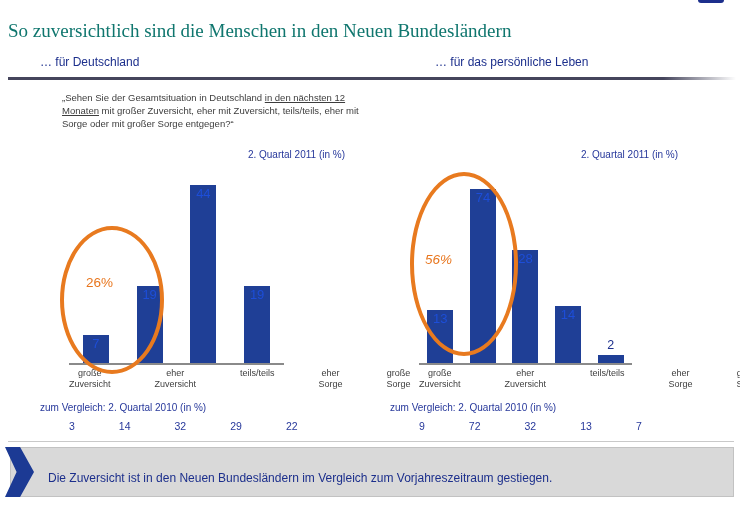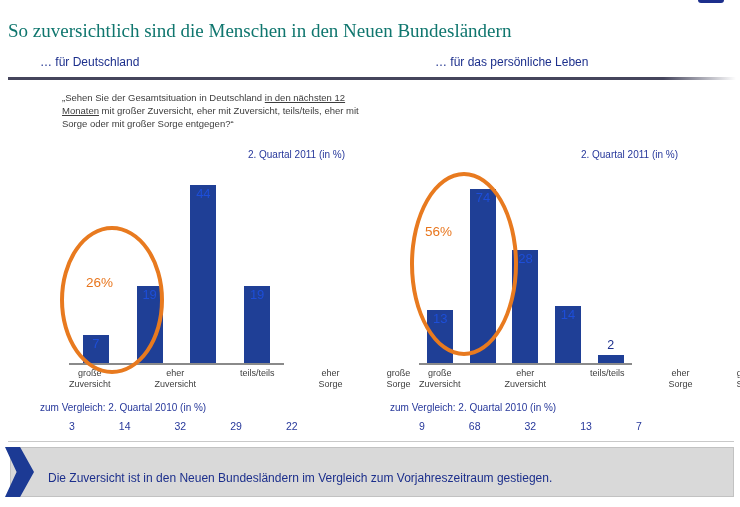--- a/index.html
+++ b/index.html
@@ -139,35 +139,35 @@
       <div class="cat-label">
         <div class="">große</div>
         <div class="">Sorge</div>
       </div>
     </div>
 
   <div class="abs highlight-ellipse" style="left:60px; top:226px; width:96px; height:140px;"></div>
   <div class="abs highlight-pct" style="left:86px; top:262px;margin-top:13px;">26%</div>
 
   <div class="abs highlight-ellipse" style="left:410px; top:172px; width:100px; height:176px;"></div>
-  <div class="abs highlight-pct" style="left:425px; top:224px;">56%</div>
+  <div class="abs highlight-pct" style="left:425px; top:252px;font-style:italic;">56%</div>
 
   <div class="abs comparison-label" style="left:40px; top:402px;">zum Vergleich: 2. Quartal 2010 (in %)</div>
   <div class="abs comp-row" style="left:69px; top:420px; width:215px;">
       <div class="comp-val">3</div>
       <div class="comp-val">14</div>
       <div class="comp-val">32</div>
       <div class="comp-val">29</div>
       <div class="comp-val">22</div>
     </div>
 
   <div class="abs comparison-label" style="left:390px; top:402px;">zum Vergleich: 2. Quartal 2010 (in %)</div>
   <div class="abs comp-row" style="left:419px; top:420px; width:213px;">
       <div class="comp-val">9</div>
-      <div class="comp-val">68</div>
+      <div class="comp-val">72</div>
       <div class="comp-val">32</div>
       <div class="comp-val">13</div>
       <div class="comp-val">7</div>
     </div>
 
   <div class="abs thin-sep"></div>
   <div class="abs banner-box"></div>
   <div class="abs banner-arrow"></div>
   <div class="abs banner-text">Die Zuversicht ist in den Neuen Bundesländern im Vergleich zum Vorjahreszeitraum gestiegen.</div>
 

